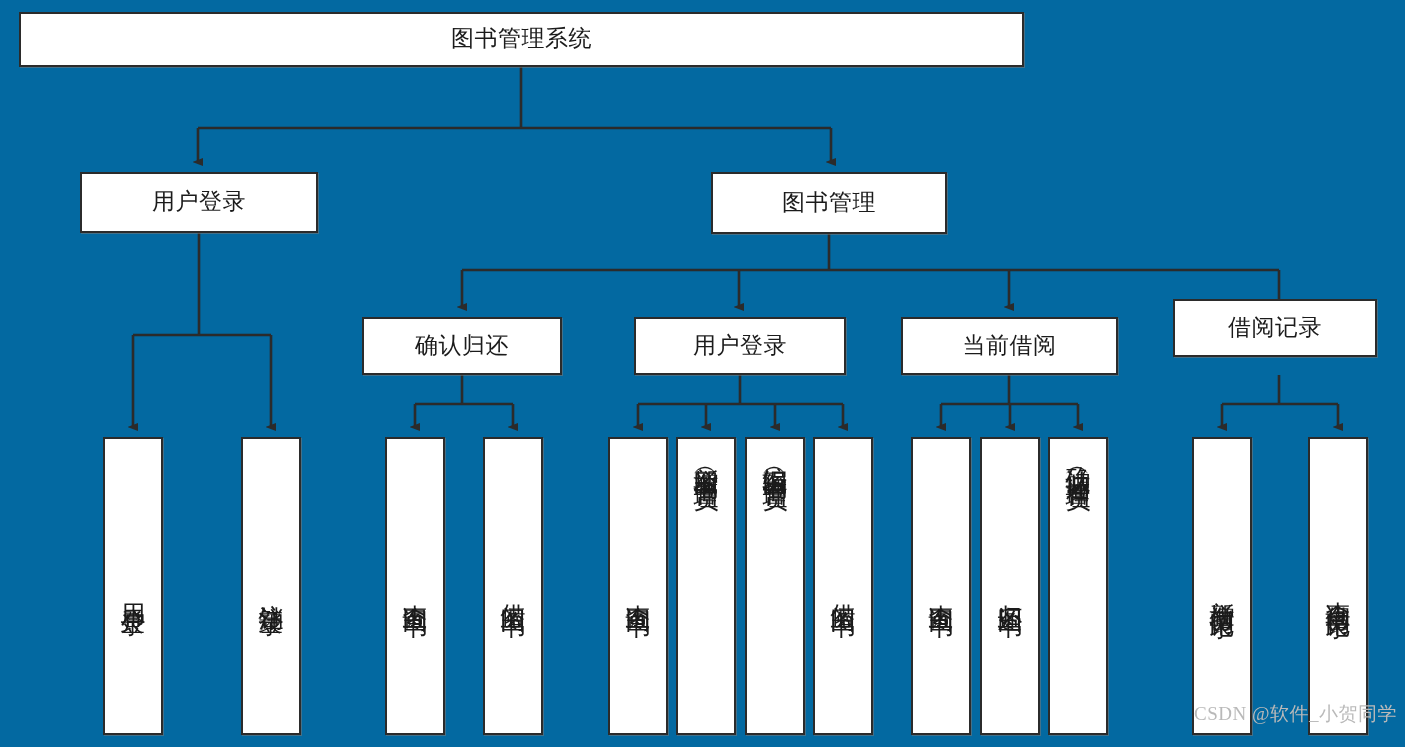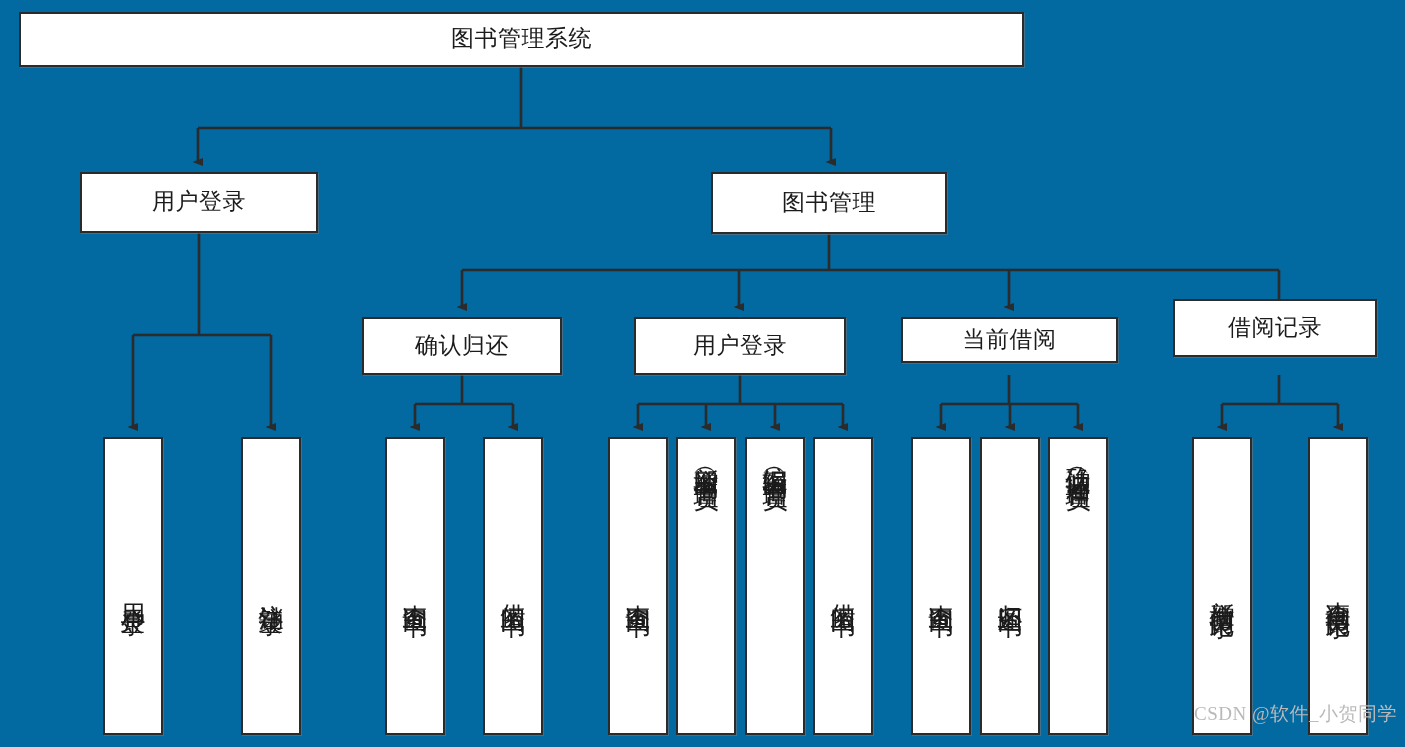--- a/index.html
+++ b/index.html
@@ -140,21 +140,21 @@
   <div class="node-box node-horizontal" style="left:711px; top:172px; width:236px; height:62px;">
     <span class="node-label">图书管理</span>
   </div>
 
   <div class="node-box node-horizontal" style="left:362px; top:317px; width:200px; height:58px;">
     <span class="node-label">确认归还</span>
   </div>
   <div class="node-box node-horizontal" style="left:634px; top:317px; width:212px; height:58px;">
     <span class="node-label">用户登录</span>
   </div>
-  <div class="node-box node-horizontal" style="left:901px; top:317px; width:217px; height:46px;">
+  <div class="node-box node-horizontal" style="left:901px; top:317px; width:217px; height:58px;">
     <span class="node-label">当前借阅</span>
   </div>
   <div class="node-box node-horizontal" style="left:1173px; top:299px; width:204px; height:58px;">
     <span class="node-label">借阅记录</span>
   </div>
 
   <div class="node-box node-vertical center-v" style="left:103px; top:437px; width:60px; height:298px;">
     <span class="node-label">用户登录</span>
   </div>
   <div class="node-box node-vertical center-v" style="left:241px; top:437px; width:60px; height:298px;">

